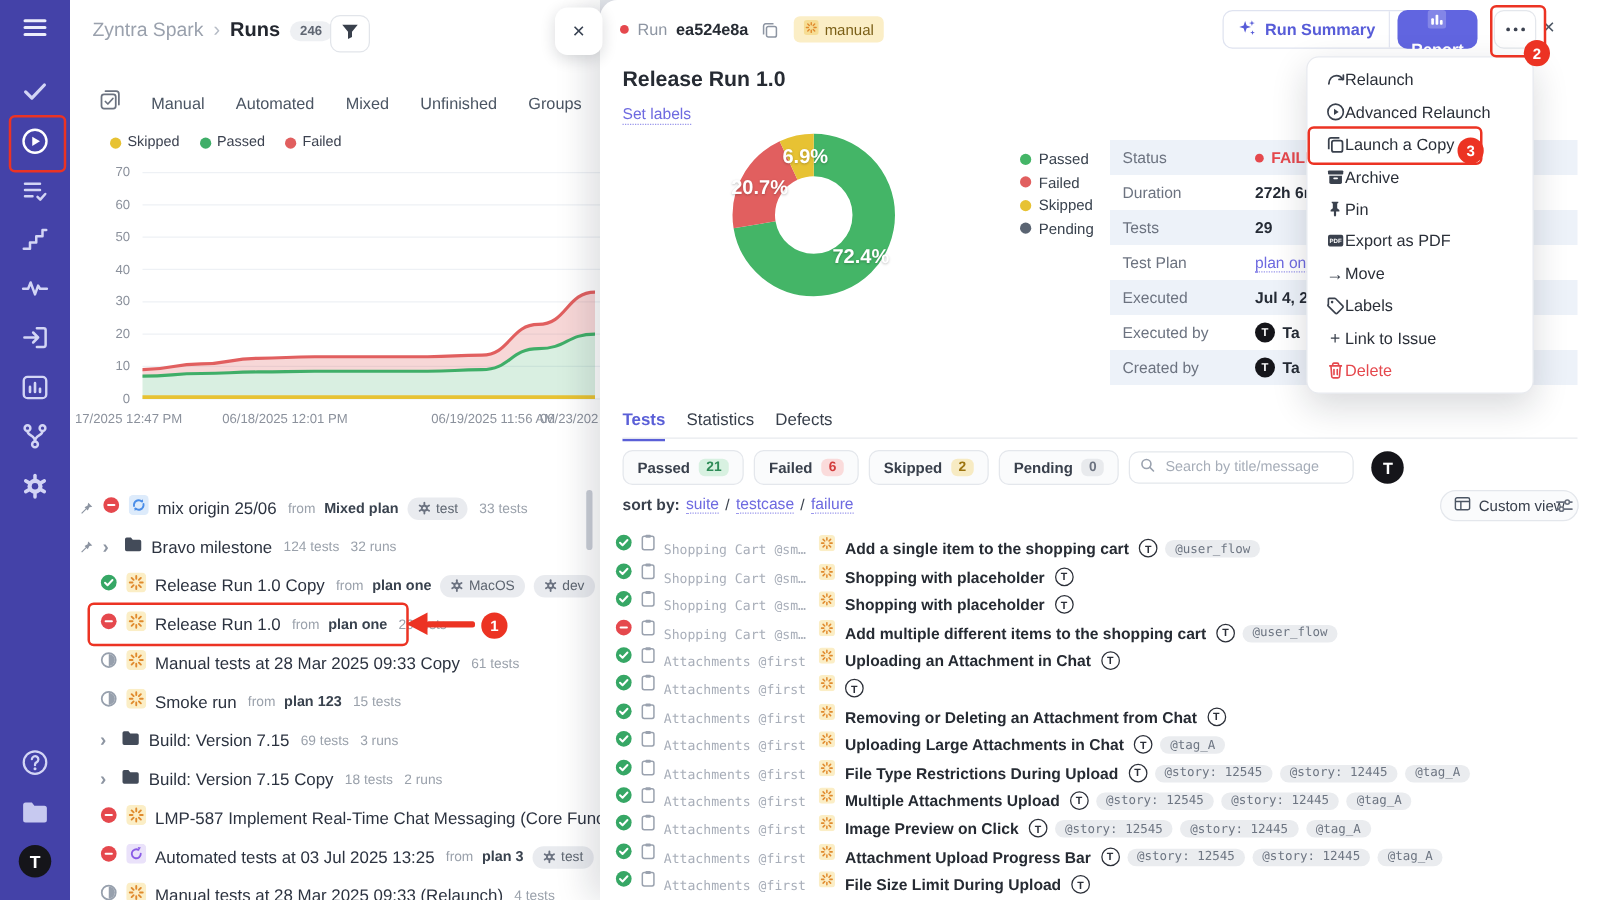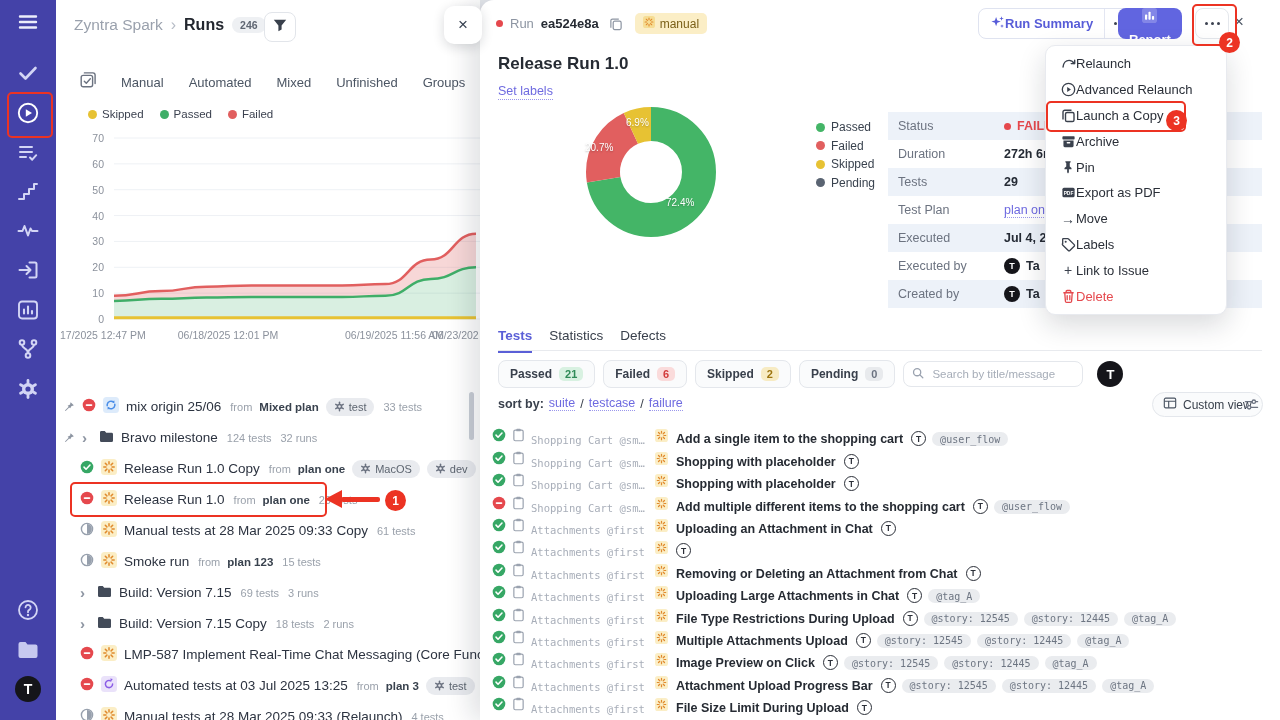--- a/index.html
+++ b/index.html
@@ -44,30 +44,30 @@
   .x-float{position:absolute;left:444px;top:6px;width:38px;height:38px;background:#fff;border-radius:10px;box-shadow:0 3px 12px rgba(20,24,40,.16);display:flex;align-items:center;justify-content:center;z-index:30;cursor:pointer;font-size:17px;color:#374151;}
   
   .right-panel{position:absolute;left:480px;top:0;width:800px;height:720px;background:#fff;z-index:10;border-top-left-radius:14px;box-shadow:-10px 0 26px rgba(16,24,40,.13);}
   .rp-head{position:absolute;left:16px;top:13px;display:flex;align-items:center;gap:7px;}
   .rp-dot{width:7px;height:7px;border-radius:50%;background:#e5484d;}
   .rp-run-label{font-size:13px;color:#8d95a2;}
   .rp-run-id{font-size:13px;font-weight:bold;color:#262b33;}
   .rp-copy{cursor:pointer;display:flex;margin-left:3px;}
   .manual-chip{display:flex;align-items:center;gap:5px;background:#fbeec6;border-radius:5px;padding:3px 8px;font-size:12px;color:#7a5f17;font-weight:500;margin-left:5px;}
   .btn-summary{position:absolute;left:498px;top:8px;height:31px;border:1px solid #dfe3f0;border-radius:8px;display:flex;align-items:center;background:#fff;cursor:pointer;box-sizing:border-box;}
-  .btn-summary .lab{display:flex;align-items:center;padding:0 11px;font-size:13px;font-weight:600;color:#575cd8;}
+  .btn-summary .lab{display:flex;align-items:center;gap:7px;padding:0 11px;font-size:13px;font-weight:600;color:#575cd8;}
   .btn-summary .dots-part{border-left:1px solid #e3e6f2;padding:0 9px;height:100%;display:flex;align-items:center;}
   .btn-report{position:absolute;left:638px;top:8px;height:31px;border:none;border-radius:8px;background:#6165e0;color:#fff;display:flex;align-items:center;gap:6px;padding:0 11px;font-size:13px;font-weight:600;cursor:pointer;flex-direction:column;}
   .btn-dots{position:absolute;left:715px;top:8px;width:34px;height:31px;border:1px solid #e4e7ec;border-radius:8px;background:#fff;display:flex;align-items:center;justify-content:center;cursor:pointer;}
   .dots3{display:flex;gap:3px;}
   .dots3 i{width:3px;height:3px;border-radius:50%;background:#3c4250;}
   .rp-x{position:absolute;left:754px;top:12px;font-size:17px;color:#4b5563;cursor:pointer;}
   .rp-title{position:absolute;left:18px;top:54px;font-size:17px;font-weight:bold;color:#262b33;}
   .rp-setlabels{position:absolute;left:18px;top:84px;font-size:12.5px;color:#6e6ae0;border-bottom:1px dotted #9a97ec;padding-bottom:1px;cursor:pointer;}
-  .donut-label{position:absolute;font-size:10px;font-weight:normal;color:#fff;text-shadow:0 1px 2px rgba(0,0,0,.25);}
+  .donut-label{position:absolute;font-size:16px;font-weight:bold;color:#fff;text-shadow:0 1px 2px rgba(0,0,0,.25);}
   .donut-legend{position:absolute;left:336px;top:120px;display:flex;flex-direction:column;gap:4.5px;}
   .dl-item{display:flex;align-items:center;gap:6px;font-size:12px;color:#39424e;}
   
   .details{position:absolute;left:408px;top:112px;width:374px;}
   .d-row{height:28px;display:flex;align-items:center;padding:0 10px;box-sizing:border-box;}
   .d-row.stripe{background:#edf2f9;}
   .d-label{width:106px;font-size:12.5px;color:#6c7380;}
   .d-value{font-size:12.5px;font-weight:600;color:#252b35;display:flex;align-items:center;gap:6px;white-space:nowrap;}
   .d-value.status{color:#e5484d;}
   .d-value .sdot{width:7px;height:7px;border-radius:50%;background:#e5484d;}

